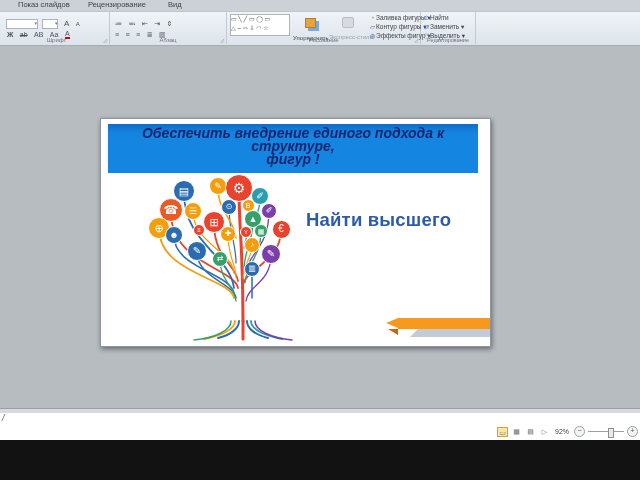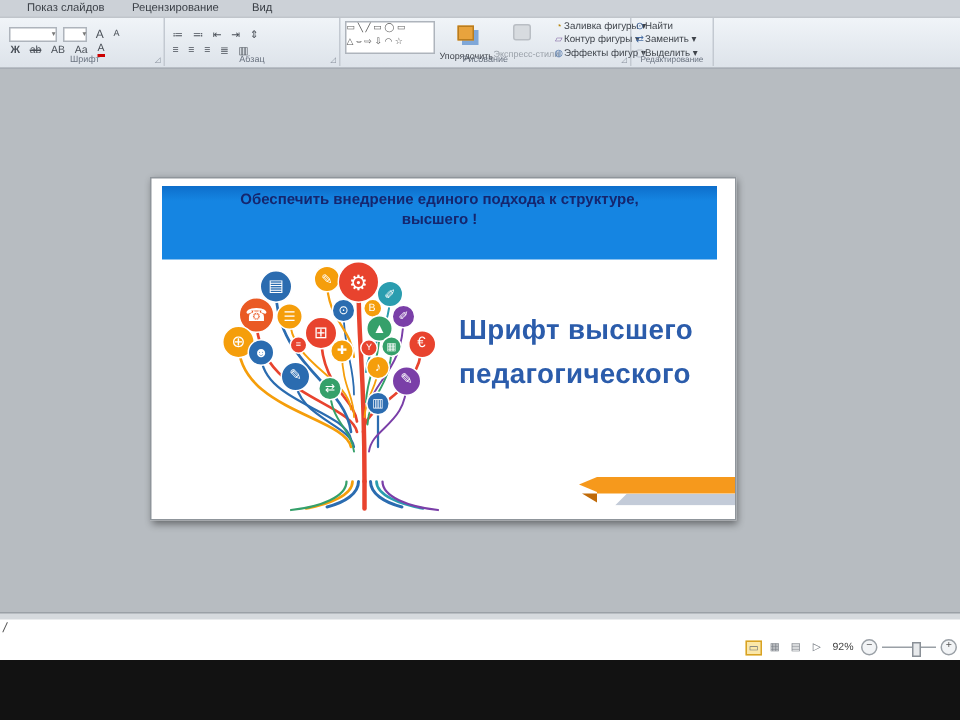--- a/index.html
+++ b/index.html
@@ -15,21 +15,21 @@
   .g{display:inline-block;font-size:7px;color:#4a5058;margin:0 1px;vertical-align:middle;}
   .combo{display:inline-block;background:#fff;border:1px solid #aeb4bc;height:8px;font-size:5px;color:#777;vertical-align:middle;}
   .combo:after{content:"▾";float:right;font-size:5px;color:#777;}
   .rbtn{font-size:6.5px;color:#3f444b;white-space:nowrap;line-height:9px;}
   .rbtn .bic{display:inline-block;width:7px;text-align:center;}
   .grayed{color:#9aa1a9;}
   
   #workspace{left:0;top:46px;width:640px;height:362px;background:#b7bcc1;}
   #slide{left:100px;top:72px;width:389px;height:227px;background:#fff;border:1px solid #8f959b;box-shadow:1px 2px 5px rgba(0,0,0,.45);}
   #banner{left:7px;top:5px;width:370px;height:49px;background:linear-gradient(#0d6ecb,#1585e2 20%);overflow:hidden;text-align:center;}
-  #banner div{font-size:10px;font-weight:bold;color:#15266e;line-height:13px;}
+  #banner div{font-size:14px;font-weight:bold;color:#15266e;line-height:13px;font-style:italic;}
   #banner div:first-child{margin-top:3px;}
   #slide-title{left:205px;top:86px;width:180px;}
   #slide-title div{font-size:18.5px;font-weight:bold;color:#2b5cab;line-height:29px;letter-spacing:.2px;}
   #tree{left:25px;top:54px;width:185px;height:170px;}
   #tree svg{position:absolute;left:0;top:0;}
   .tree-node{position:absolute;border-radius:50%;border:1.5px solid #fff;color:#fff;display:flex;align-items:center;justify-content:center;box-sizing:border-box;line-height:1;}
   #orange-ribbon{left:297px;top:199px;width:92px;height:11px;background:#f6991c;}
   #orange-tip{left:285px;top:199px;width:0;height:0;border-top:5.5px solid transparent;border-bottom:5.5px solid transparent;border-right:12px solid #f6991c;}
   #orange-fold{left:287px;top:210px;width:0;height:0;border-top:6px solid #c06a08;border-left:10px solid transparent;}
   #gray-band{left:309px;top:210px;width:80px;height:8px;background:#c3cbd8;clip-path:polygon(8px 0,100% 0,100% 100%,0 100%);}
@@ -125,21 +125,21 @@
     </div>
     <div class="glabel" style="font-size:5.5px;">Редактирование</div>
   </div>
 </div>
 
 <div id="workspace" class="abs">
   <div id="slide" class="abs">
 
     <div id="banner" class="abs">
       <div>Обеспечить внедрение единого подхода к структуре,</div>
-      <div>высшего !</div>
+      <div>фигур !</div>
     </div>
 
     <div id="tree" class="abs">
       <svg width="185" height="170" viewBox="0 0 185 170">
         <g fill="none" stroke-linecap="round">
           <path d="M113,15 C113,60 117,70 117,148" stroke="#e8432e" stroke-width="3"></path>
           <path d="M45,40 C45,90 108,95 112,115" stroke="#e8432e" stroke-width="1.8"></path>
           <path d="M88,50 C88,85 110,92 112,108" stroke="#e8432e" stroke-width="1.8"></path>
           <path d="M155,57 C155,90 118,95 116,115" stroke="#e8432e" stroke-width="1.8"></path>
           <path d="M58,20 C58,70 104,82 108,115" stroke="#2b6cb0" stroke-width="1.8"></path>
@@ -186,22 +186,21 @@
         <div class="tree-node" style="left: 114px; top: 53px; width: 12px; height: 12px; background: rgb(232, 67, 46); font-size: 6px;">Y</div>
         <div class="tree-node" style="left: 128px; top: 51px; width: 14px; height: 14px; background: rgb(53, 160, 106); font-size: 7px;">▦</div>
         <div class="tree-node" style="left: 118px; top: 64px; width: 16px; height: 16px; background: rgb(245, 158, 11); font-size: 8px;">♪</div>
         <div class="tree-node" style="left: 61px; top: 68px; width: 20px; height: 20px; background: rgb(43, 108, 176); font-size: 10px;">✎</div>
         <div class="tree-node" style="left: 86px; top: 78px; width: 16px; height: 16px; background: rgb(53, 160, 106); font-size: 8px;">⇄</div>
         <div class="tree-node" style="left: 135px; top: 71px; width: 20px; height: 20px; background: rgb(122, 63, 168); font-size: 10px;">✎</div>
         <div class="tree-node" style="left: 118px; top: 88px; width: 16px; height: 16px; background: rgb(43, 108, 176); font-size: 8px;">▥</div>
       </div>
 
     <div id="slide-title" class="abs">
-      <div>Шрифт высшего</div>
-      <div>педагогического</div>
+      <div>Найти высшего</div>
     </div>
 
     <div id="gray-band" class="abs"></div>
     <div id="orange-ribbon" class="abs"></div>
     <div id="orange-tip" class="abs"></div>
     <div id="orange-fold" class="abs"></div>
   </div>
 </div>
 
 <div id="splitter" class="abs"></div>

